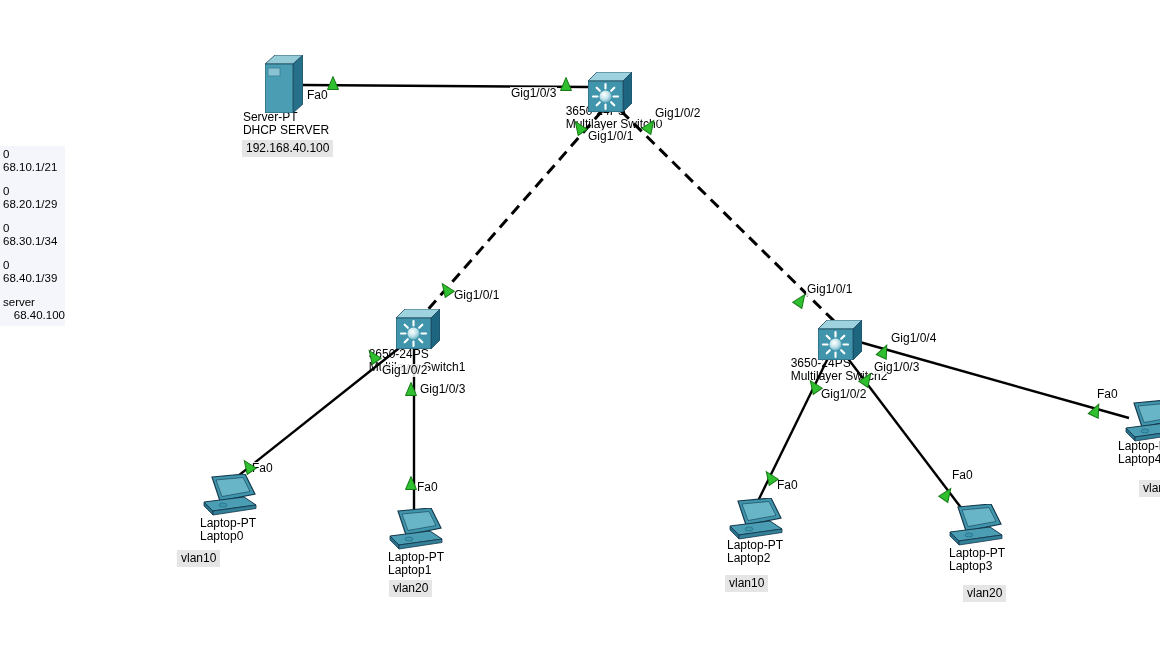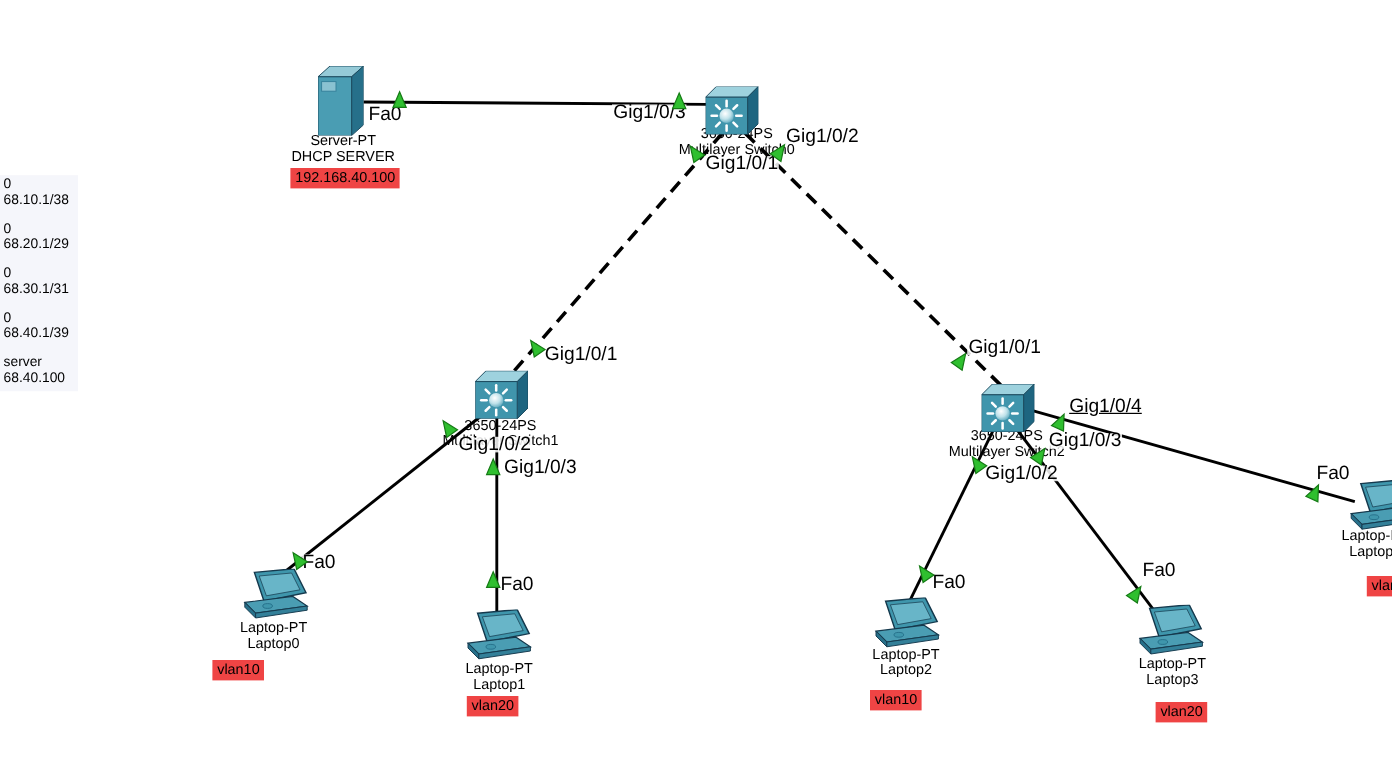--- a/index.html
+++ b/index.html
@@ -4,46 +4,46 @@
 <style>
   html,body{margin:0;padding:0;background:#fff;}
   #canvas{
     position:relative;width:1160px;height:653px;overflow:hidden;background:#ffffff;
     font-family:"Liberation Sans","DejaVu Sans",sans-serif;color:#000;
   }
   .layer{position:absolute;left:0;top:0;width:1160px;height:653px;}
   svg.layer{pointer-events:none;}
   
   #device-labels{z-index:1;}
-  .devlabel{position:absolute;transform:translateX(-50%);text-align:center;
+  .devlabel{position:absolute;transform:translateX(-50%);
     font-size:12px;line-height:12.5px;white-space:nowrap;}
   
   #links-svg{z-index:2;}
   .link-solid{stroke:#000;stroke-width:2.4;}
   .link-dashed{stroke:#000;stroke-width:3;stroke-dasharray:11 7;}
   
   #port-labels{z-index:3;}
-  .portlabel{position:absolute;font-size:16px;line-height:13px;white-space:nowrap;
+  .portlabel{position:absolute;font-size:12px;line-height:13px;white-space:nowrap;
     background:rgba(255,255,255,0.85);padding:0 1px;}
   
   #arrows-svg{z-index:4;}
   .arrow{fill:#2fbf2f;stroke:#157a15;stroke-width:1;}
   
   #devices{z-index:5;}
   .device{position:absolute;}
   
   #notes{z-index:6;}
   .note{position:absolute;font-size:12px;line-height:13px;white-space:nowrap;
-    background:#ef4444;padding:2px 4px;}
+    background:#e5e5e5;padding:2px 4px;}
   
   #sidenote{position:absolute;z-index:6;background:#f5f6fb;padding:2px 0 4px 3px;
     font-size:11.5px;line-height:13px;white-space:nowrap;}
   #sidenote .line{height:13px;}
   #sidenote .line:nth-child(even){margin-bottom:11px;}
-  #sidenote .line:last-child{margin-bottom:0;}
+  #sidenote .line:last-child{margin-bottom:0;text-align:right;}
 </style>
 </head>
 <body>
 
 <svg width="0" height="0" style="position:absolute">
   <defs>
     <radialGradient id="sungrad" cx="40%" cy="35%" r="70%">
       <stop offset="0%" stop-color="#ffffff"></stop>
       <stop offset="55%" stop-color="#bfe2ea"></stop>
       <stop offset="100%" stop-color="#5ca8bd"></stop>
@@ -137,21 +137,21 @@
       <div class="portlabel" style="left: 306px; top: 89px;">Fa0</div>
       <div class="portlabel" style="left: 510px; top: 87px;">Gig1/0/3</div>
       <div class="portlabel" style="left: 587px; top: 130px;">Gig1/0/1</div>
       <div class="portlabel" style="left: 654px; top: 107px;">Gig1/0/2</div>
       <div class="portlabel" style="left: 453px; top: 289px;">Gig1/0/1</div>
       <div class="portlabel" style="left: 381px; top: 364px;">Gig1/0/2</div>
       <div class="portlabel" style="left: 419px; top: 383px;">Gig1/0/3</div>
       <div class="portlabel" style="left: 251px; top: 462px;">Fa0</div>
       <div class="portlabel" style="left: 416px; top: 481px;">Fa0</div>
       <div class="portlabel" style="left: 806px; top: 283px;">Gig1/0/1</div>
-      <div class="portlabel" style="left: 890px; top: 332px; text-decoration: underline;">Gig1/0/4</div>
+      <div class="portlabel" style="left: 890px; top: 332px;">Gig1/0/4</div>
       <div class="portlabel" style="left: 873px; top: 361px;">Gig1/0/3</div>
       <div class="portlabel" style="left: 820px; top: 388px;">Gig1/0/2</div>
       <div class="portlabel" style="left: 776px; top: 479px;">Fa0</div>
       <div class="portlabel" style="left: 951px; top: 469px;">Fa0</div>
       <div class="portlabel" style="left: 1096px; top: 388px;">Fa0</div>
     </div>
   <svg id="arrows-svg" class="layer" width="1160" height="653">
       <polygon points="0,-6.5 5.5,6.5 -5.5,6.5" class="arrow" transform="translate(333,83) rotate(0)"></polygon>
       <polygon points="0,-6.5 5.5,6.5 -5.5,6.5" class="arrow" transform="translate(566,84) rotate(0)"></polygon>
       <polygon points="0,-6.5 5.5,6.5 -5.5,6.5" class="arrow" transform="translate(579,127) rotate(-35)"></polygon>
@@ -201,23 +201,23 @@
   <div id="notes" class="layer">
       <div class="note" style="left: 242px; top: 140px;">192.168.40.100</div>
       <div class="note" style="left: 177px; top: 550px;">vlan10</div>
       <div class="note" style="left: 389px; top: 580px;">vlan20</div>
       <div class="note" style="left: 725px; top: 575px;">vlan10</div>
       <div class="note" style="left: 963px; top: 585px;">vlan20</div>
       <div class="note" style="left: 1139px; top: 480px;">vlan</div>
     </div>
   <div id="sidenote" style="left: 0px; top: 146px; width: 62px;">
       <div class="line">0</div>
-      <div class="line">68.10.1/38</div>
+      <div class="line">68.10.1/21</div>
       <div class="line">0</div>
       <div class="line">68.20.1/29</div>
       <div class="line">0</div>
-      <div class="line">68.30.1/31</div>
+      <div class="line">68.30.1/34</div>
       <div class="line">0</div>
       <div class="line">68.40.1/39</div>
       <div class="line">server</div>
       <div class="line">68.40.100</div>
     </div>
 </div>
 
 </body></html>

